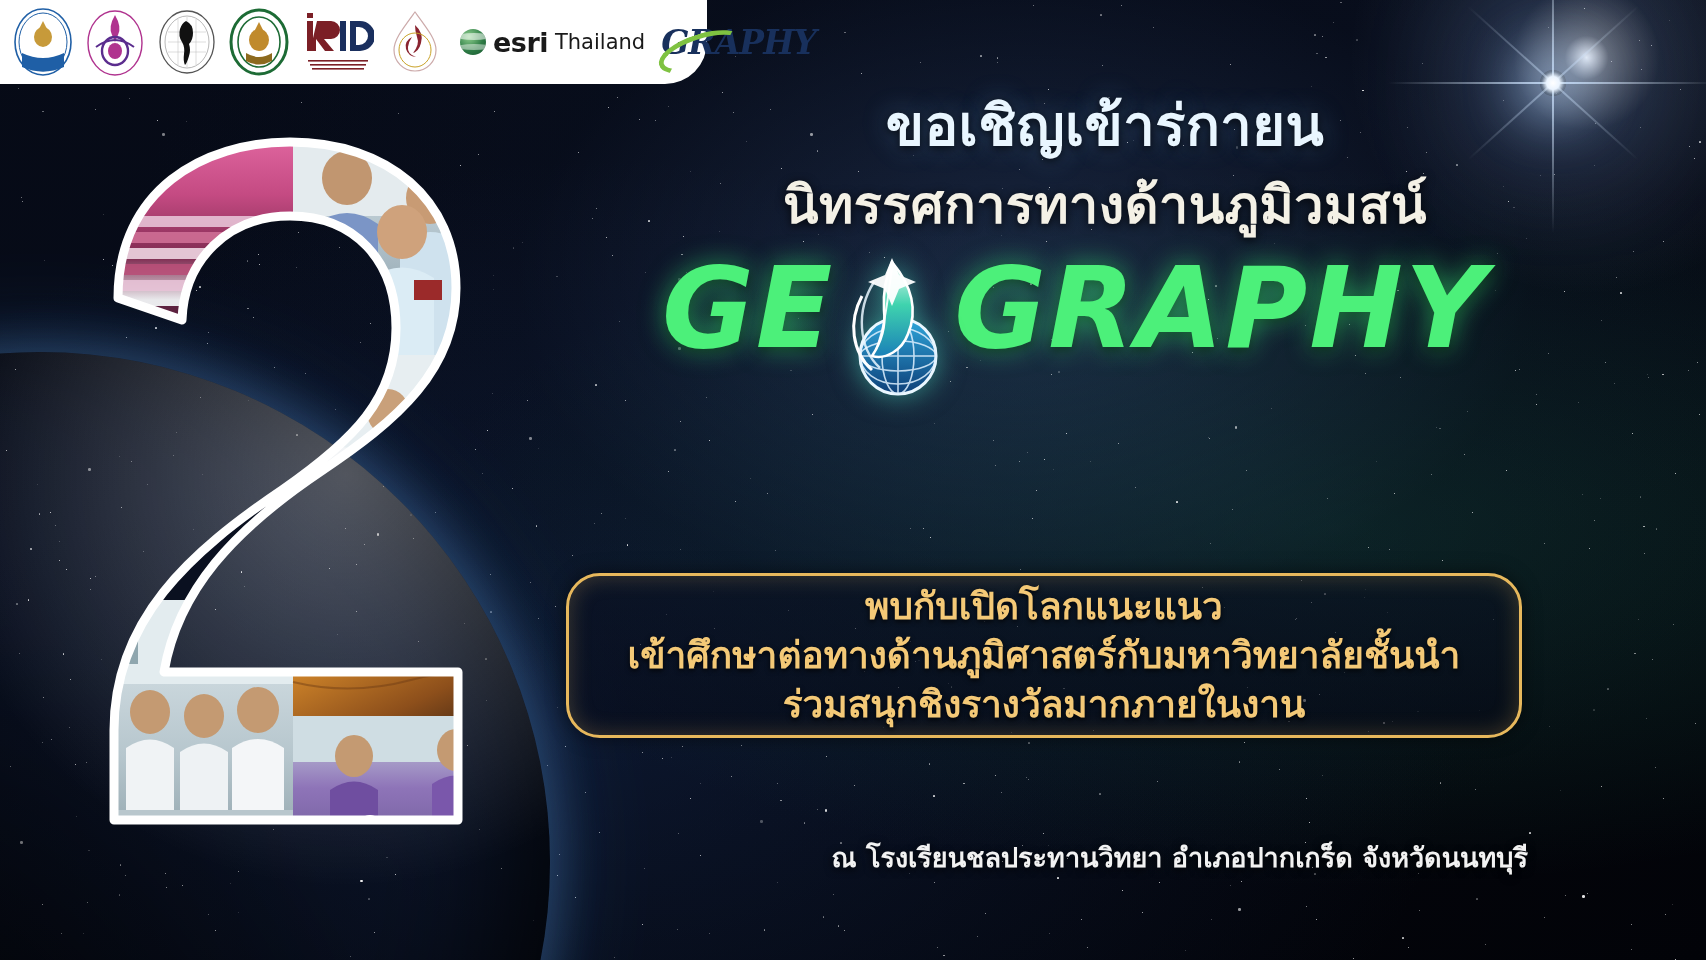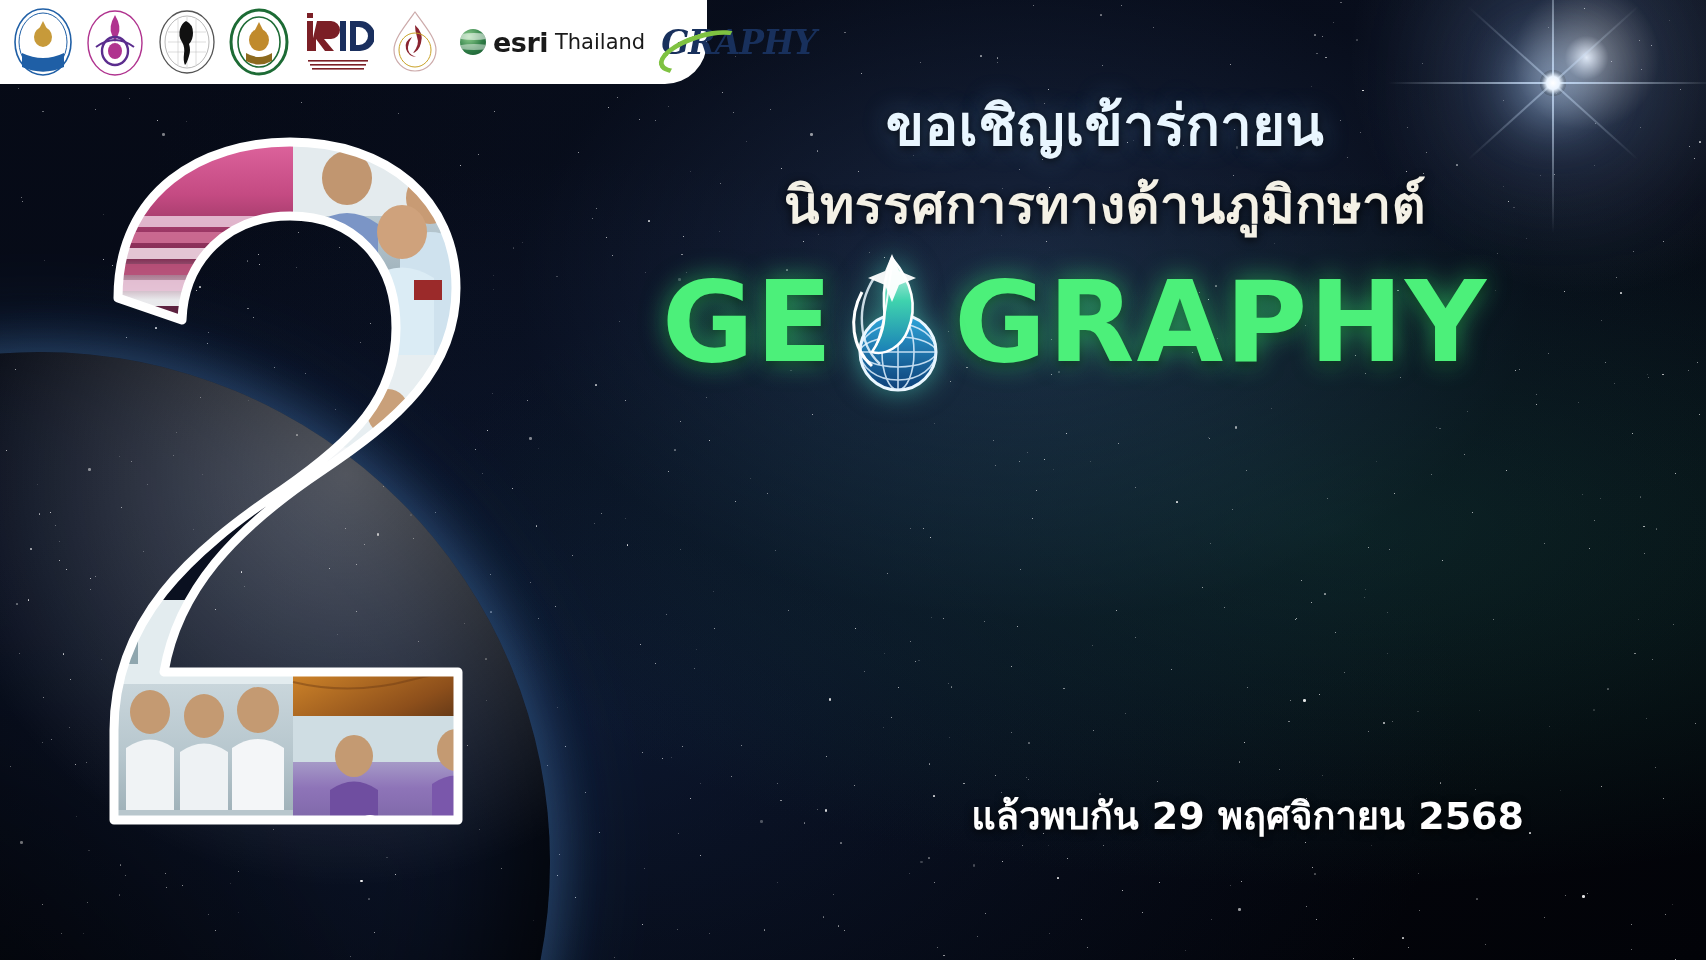--- a/index.html
+++ b/index.html
@@ -73,21 +73,21 @@
   
   .thai-line1{position:absolute;left:745px;top:96px;width:720px;text-align:center;z-index:20;
     font-size:56px;line-height:1.06;font-weight:bold;color:#e9f6ff;letter-spacing:.5px;
     text-shadow:0 2px 10px rgba(0,0,0,.85),0 0 26px rgba(120,190,255,.35);}
   .thai-line2{position:absolute;left:700px;top:178px;width:810px;text-align:center;z-index:20;
     font-size:52px;line-height:1.06;font-weight:bold;color:#f4f1e6;letter-spacing:.5px;
     text-shadow:0 2px 10px rgba(0,0,0,.85);}
 
   
   .geo-row{position:absolute;left:640px;top:252px;width:870px;height:140px;z-index:20;
-    display:flex;align-items:center;justify-content:center;}
+    display:flex;align-items:flex-start;justify-content:center;font-style:italic;}
   .geo-text{font-family:"DejaVu Sans","Liberation Sans",sans-serif;font-weight:bold;
     font-size:112px;line-height:1;letter-spacing:2px;color:#4cf07a;
     text-shadow:0 0 26px rgba(60,255,130,.55),0 3px 10px rgba(0,0,0,.7);
     display:flex;align-items:center;}
   .geo-emblem{position:relative;width:132px;height:148px;margin:0 -6px;flex:0 0 auto;}
   .emblem-svg{width:100%;height:100%;display:block;filter:drop-shadow(0 0 14px rgba(80,230,200,.55));}
 
   .exhib{position:absolute;left:700px;top:390px;width:820px;text-align:center;z-index:20;
     font-family:"DejaVu Sans","Liberation Sans",sans-serif;font-weight:bold;
     font-size:108px;line-height:1;letter-spacing:1px;color:#ffffff;
@@ -981,21 +981,21 @@
 
       <path d="M60 178 C60 70 145 22 232 22 C330 22 398 80 398 168
                C398 250 340 300 262 352 C176 410 120 470 106 552
                L400 552 L400 560 L400 660 L400 700 L56 700 L56 610
                C56 500 132 432 224 370 C296 320 338 278 338 208
                C338 140 296 96 232 96 C170 96 126 140 124 200 Z" fill="none" stroke="#ffffff" stroke-width="9" stroke-linejoin="round"></path>
     </svg>
   </div>
 
   <div class="thai-line1">ขอเชิญเข้าร่กายน</div>
-  <div class="thai-line2">นิทรรศการทางด้านภูมิกษาต์</div>
+  <div class="thai-line2">นิทรรศการทางด้านภูมิวมสน์</div>
 
   <div class="geo-row">
     <span class="geo-text">GE</span>
     <span class="geo-emblem">
       <svg class="emblem-svg" viewBox="0 0 132 148">
         <defs>
           <linearGradient id="leafg" x1="0" y1="0" x2="0" y2="1">
             <stop offset="0%" stop-color="#eaf7f2"></stop>
               <stop offset="45%" stop-color="#3fd3ae"></stop>
             <stop offset="100%" stop-color="#1a7fb8"></stop>
@@ -1017,16 +1017,21 @@
         <path d="M64 16 C60 42 58 72 48 98" stroke="#ffffff" stroke-width="2" fill="none" opacity=".9"></path>
         <path d="M34 44 C20 70 24 100 44 118" stroke="#ffffff" stroke-width="3" fill="none"></path>
         <path d="M46 30 C28 58 30 96 52 116" stroke="#eaf7ff" stroke-width="2.4" fill="none" opacity=".85"></path>
         <path d="M64 6 l7 17 l17 7 l-17 7 l-7 17 l-7 -17 l-17 -7 l17 -7z" fill="#ffffff" opacity=".95"></path>
       </svg>
     </span>
     <span class="geo-text">GRAPHY</span>
   </div>
 
 
-
-  <div class="f-date">แล้วพบกัน 29 พฤศจิกายน  2568</div>
+  <div class="callout">
+    <div>พบกับเปิดโลกแนะแนว</div>
+    <div>เข้าศึกษาต่อทางด้านภูมิศาสตร์กับมหาวิทยาลัยชั้นนำ</div>
+    <div>ร่วมสนุกชิงรางวัลมากภายในงาน</div>
+  </div>
+
+  <div class="f-place">ณ   โรงเรียนชลประทานวิทยา อำเภอปากเกร็ด จังหวัดนนทบุรี</div>
 
 </div>
 
 </body></html>

